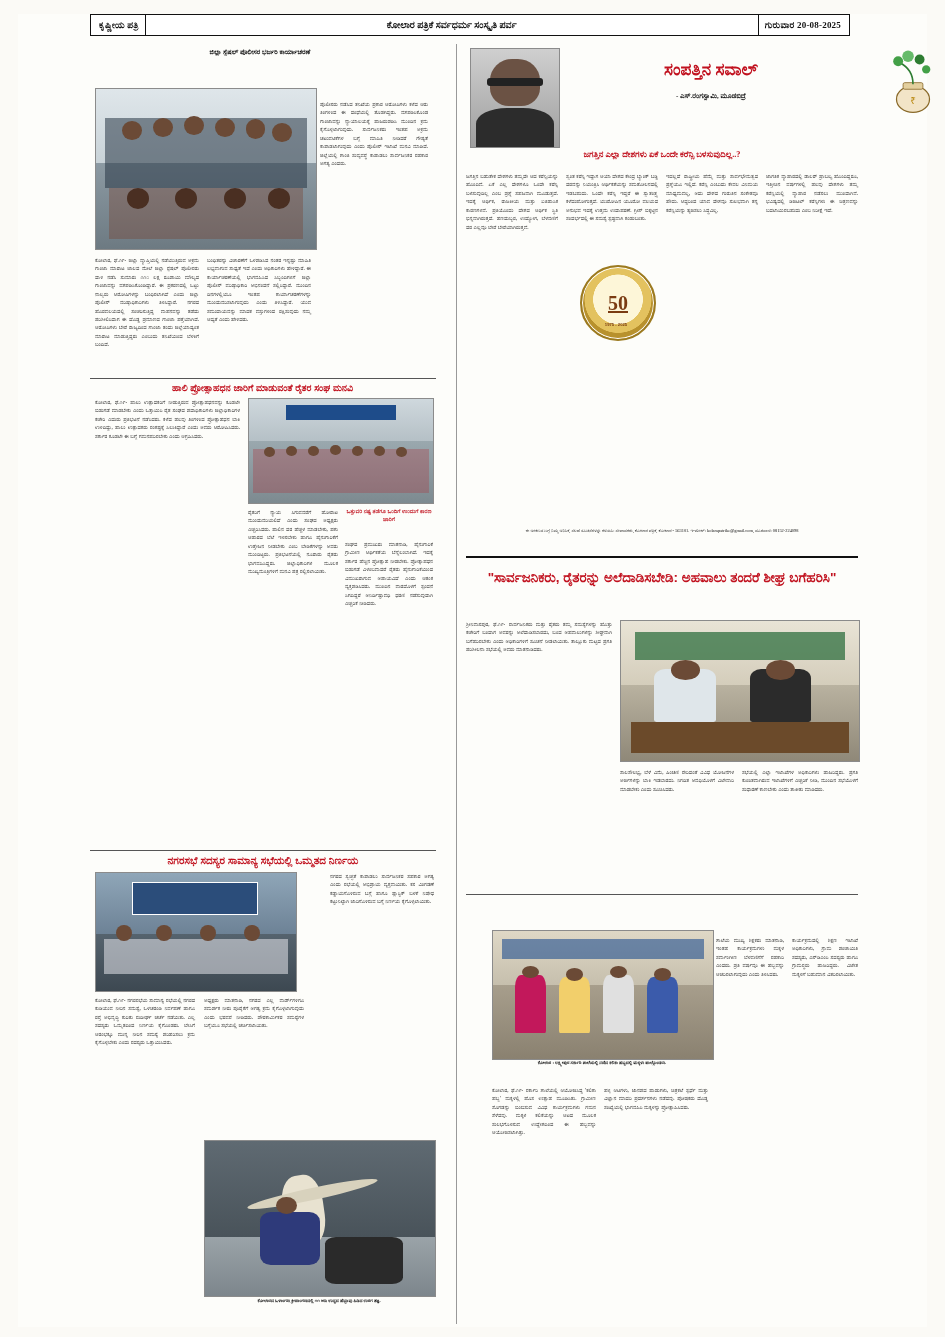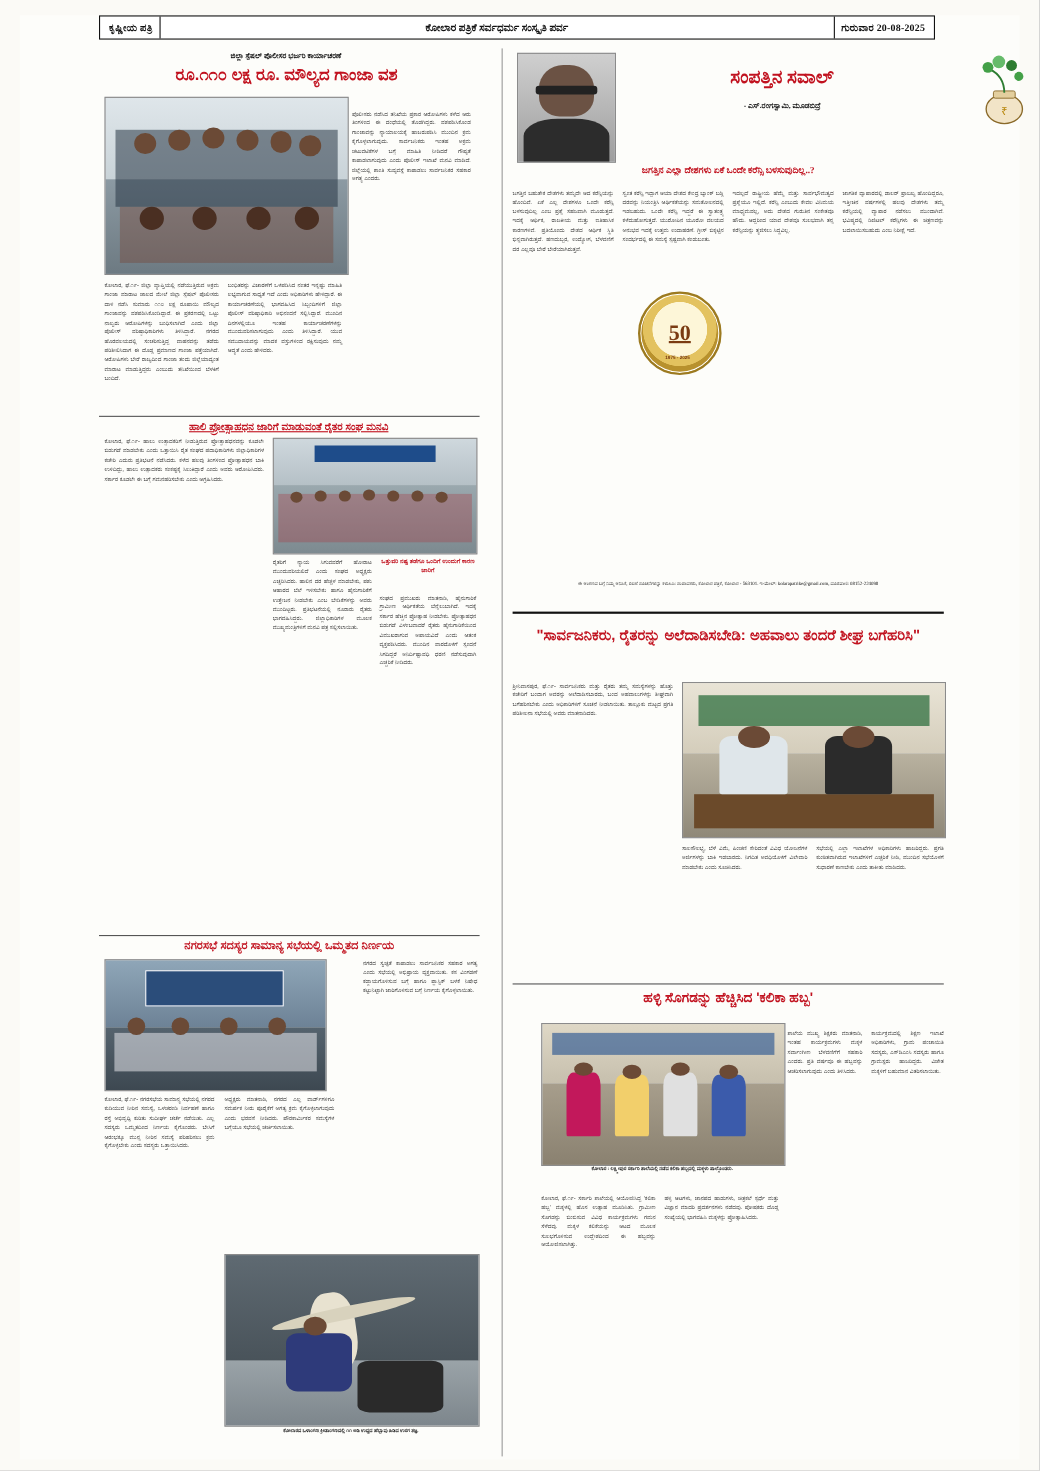--- a/index.html
+++ b/index.html
@@ -39,21 +39,21 @@
 
   
   #s1-kicker{position:absolute;left:95px;top:48px;width:330px;font-size:6.6px;font-weight:bold;text-align:center;color:#111;}
   #s1-head{position:absolute;left:88px;top:60px;width:345px;font-size:15px;line-height:1.15;}
   #s1-photo{left:95px;top:88px;width:220px;height:160px;}
   #s1-c1{position:absolute;left:95px;top:256px;width:104px;height:118px;}
   #s1-c2{position:absolute;left:207px;top:256px;width:104px;height:118px;}
   #s1-c3{position:absolute;left:320px;top:100px;width:108px;height:274px;}
 
   
-  #s2-head{position:absolute;left:90px;top:382px;width:345px;font-size:9.4px;text-decoration:underline;}
+  #s2-head{position:absolute;left:90px;top:382px;width:345px;font-size:9.4px;}
   #s2-photo{left:248px;top:398px;width:184px;height:104px;}
   #s2-c1{position:absolute;left:95px;top:398px;width:145px;height:300px;}
   #s2-c2{position:absolute;left:248px;top:508px;width:90px;height:340px;}
   #s2-sub{position:absolute;left:345px;top:508px;width:88px;}
   #s2-c3{position:absolute;left:345px;top:540px;width:88px;height:310px;}
   .minihead{font-size:5.6px;font-weight:bold;color:#c1121f;text-align:center;line-height:1.35;font-family:"Liberation Sans",sans-serif;}
 
   
   #s3-head{position:absolute;left:88px;top:855px;width:350px;font-size:10.4px;}
   #s3-photo{left:95px;top:872px;width:200px;height:118px;}
@@ -111,21 +111,20 @@
     <div class="mh-center kn">ಕೋಲಾರ ಪತ್ರಿಕೆ ಸರ್ವಧರ್ಮ ಸಂಸ್ಕೃತಿ ಪರ್ವ</div>
     <div class="mh-right kn">
       <span>ಗುರುವಾರ</span>&nbsp;
       <span>20-08-2025</span>
     </div>
   </div>
 
   <div class="vline" style="left:456px;top:44px;height:1280px;"></div>
 
   <div id="s1-kicker" class="kn">ಜಿಲ್ಲಾ ಸ್ಪೆಷಲ್ ಪೊಲೀಸರ ಭರ್ಜರಿ ಕಾರ್ಯಾಚರಣೆ</div>
-  <div id="s1-head" class="hl kn">ರೂ.೧೧೦ ಲಕ್ಷ ರೂ. ಮೌಲ್ಯದ ಗಾಂಜಾ ವಶ</div>
 
   <div class="photo" id="s1-photo">
     <div class="pband" style="top:0;height:46%;background:linear-gradient(#dfe6ea,#c9d3d8);"></div>
     <div class="pband" style="top:46%;height:54%;background:linear-gradient(#8c9aa3,#6d7a82);"></div>
     <div style="position:absolute;left:4%;top:18%;width:92%;height:44%;background:rgba(40,55,70,.55);"></div>
     <div style="position:absolute;left:6%;top:62%;width:88%;height:32%;background:rgba(120,60,40,.35);"></div>
     <div class="phead" style="left:12%;top:20%;width:9%;height:12%;"></div>
     <div class="phead" style="left:26%;top:18%;width:9%;height:12%;"></div>
     <div class="phead" style="left:40%;top:17%;width:9%;height:12%;"></div>
     <div class="phead" style="left:54%;top:18%;width:9%;height:12%;"></div>
@@ -241,21 +240,20 @@
     <div style="position:absolute;left:54%;top:34%;width:26%;height:38%;background:#2b2b2b;border-radius:18% 18% 4% 4%;"></div>
     <div class="phead" style="left:61%;top:28%;width:12%;height:14%;"></div>
   </div>
 
   <div id="q-c1" class="col-text">ಶ್ರೀನಿವಾಸಪುರ, ಫೆ.೧೯- ಸಾರ್ವಜನಿಕರು ಮತ್ತು ರೈತರು ತಮ್ಮ ಸಮಸ್ಯೆಗಳನ್ನು ಹೊತ್ತು ಕಚೇರಿಗೆ ಬಂದಾಗ ಅವರನ್ನು ಅಲೆದಾಡಿಸಬಾರದು, ಬಂದ ಅಹವಾಲುಗಳನ್ನು ಶೀಘ್ರವಾಗಿ ಬಗೆಹರಿಸಬೇಕು ಎಂದು ಅಧಿಕಾರಿಗಳಿಗೆ ಸೂಚನೆ ನೀಡಲಾಯಿತು. ತಾಲ್ಲೂಕು ಮಟ್ಟದ ಪ್ರಗತಿ ಪರಿಶೀಲನಾ ಸಭೆಯಲ್ಲಿ ಅವರು ಮಾತನಾಡಿದರು.</div>
   <div id="q-c2" class="col-text">ಸಾಲಸೌಲಭ್ಯ, ಬೆಳೆ ವಿಮೆ, ಪಿಂಚಣಿ ಸೇರಿದಂತೆ ವಿವಿಧ ಯೋಜನೆಗಳ ಅರ್ಜಿಗಳನ್ನು ಬಾಕಿ ಇಡಬಾರದು. ನಿಗದಿತ ಅವಧಿಯೊಳಗೆ ವಿಲೇವಾರಿ ಮಾಡಬೇಕು ಎಂದು ಸೂಚಿಸಿದರು.</div>
   <div id="q-c3" class="col-text">ಸಭೆಯಲ್ಲಿ ಎಲ್ಲಾ ಇಲಾಖೆಗಳ ಅಧಿಕಾರಿಗಳು ಹಾಜರಿದ್ದರು. ಪ್ರಗತಿ ಕುಂಠಿತವಾಗಿರುವ ಇಲಾಖೆಗಳಿಗೆ ಎಚ್ಚರಿಕೆ ನೀಡಿ, ಮುಂದಿನ ಸಭೆಯೊಳಗೆ ಸುಧಾರಣೆ ಕಾಣಬೇಕು ಎಂದು ತಾಕೀತು ಮಾಡಿದರು.</div>
 
   <div class="hline" style="left:466px;top:894px;width:392px;"></div>
 
-  <div id="k-head" class="hl kn">ಹಳ್ಳಿ ಸೊಗಡನ್ನು ಹೆಚ್ಚಿಸಿದ 'ಕಲಿಕಾ ಹಬ್ಬ'</div>
 
   <div class="photo" id="k-photo">
     <div class="pband" style="top:0;height:42%;background:linear-gradient(#dfd8c6,#c6bfad);"></div>
     <div class="pband" style="top:42%;height:58%;background:linear-gradient(#a79e8c,#8a8170);"></div>
     <div style="position:absolute;left:4%;top:6%;width:92%;height:16%;background:#1f4f8f;opacity:.6;"></div>
     <div style="position:absolute;left:10%;top:34%;width:14%;height:46%;background:#c2185b;border-radius:20% 20% 4% 4%;"></div>
     <div class="phead" style="left:13%;top:27%;width:8%;height:10%;"></div>
     <div style="position:absolute;left:30%;top:36%;width:14%;height:44%;background:#f2cf6b;border-radius:20% 20% 4% 4%;"></div>
     <div class="phead" style="left:33%;top:29%;width:8%;height:10%;"></div>
     <div style="position:absolute;left:50%;top:34%;width:14%;height:46%;background:#e0e0e0;border-radius:20% 20% 4% 4%;"></div>

